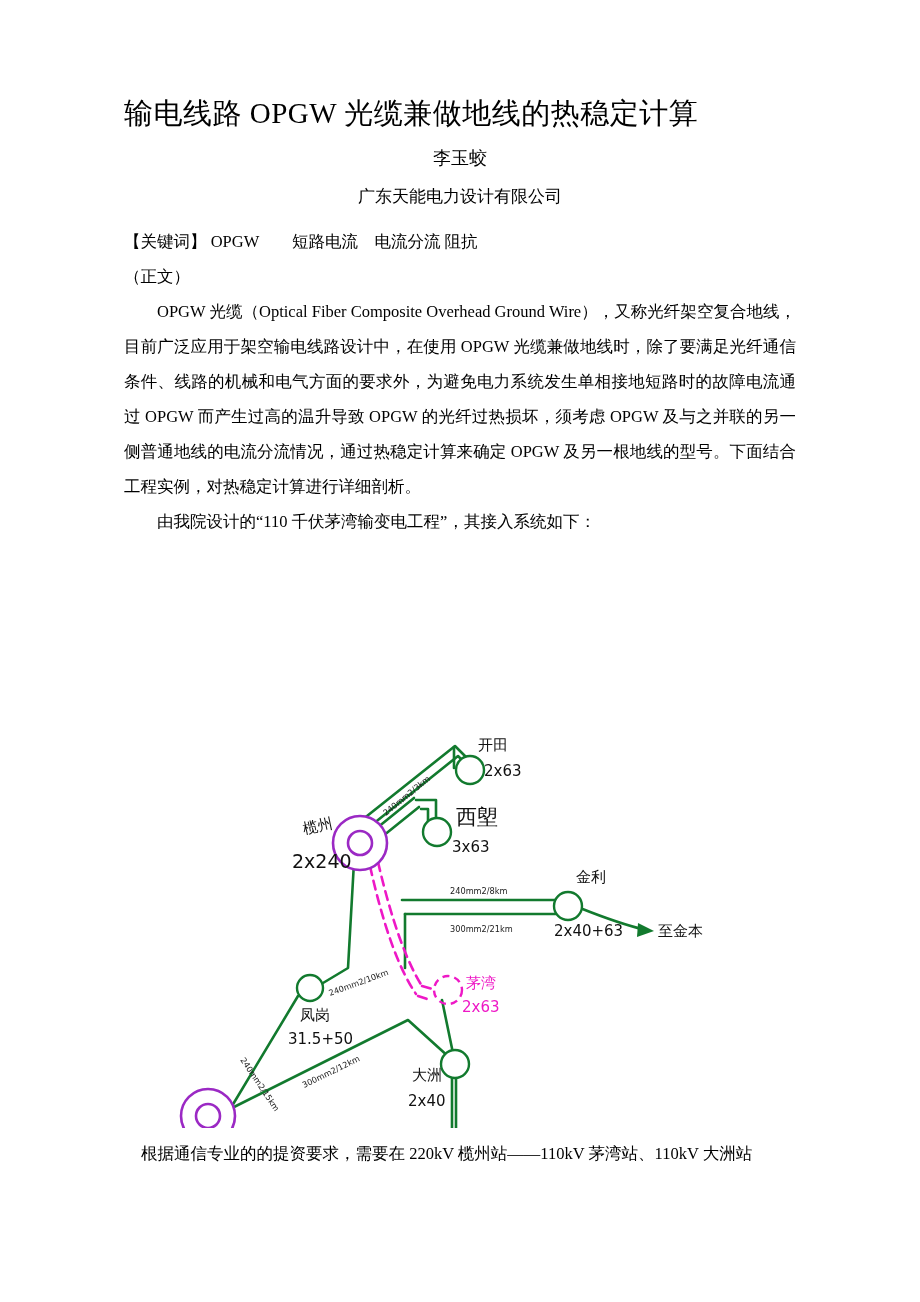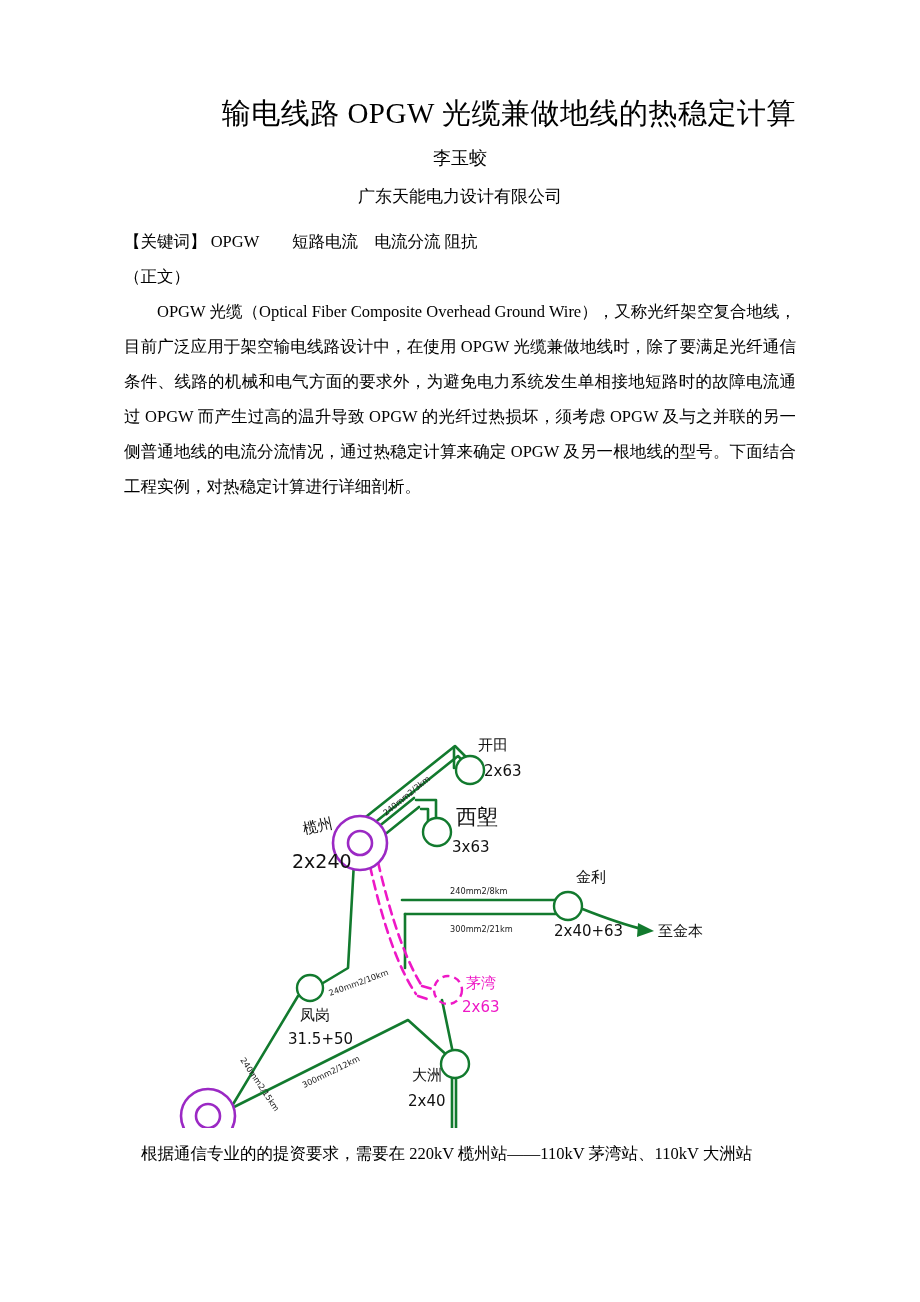--- a/index.html
+++ b/index.html
@@ -42,21 +42,21 @@
   .content {
     position: absolute;
     left: 124px;
     top: 96px;
     width: 672px;
     z-index: 10;
   }
 
   .doc-title {
     font-size: 29px;
-    text-align: right;
+    text-align: left;
     letter-spacing: 0.5px;
     margin: 0 0 16px 0;
     font-weight: normal;
     line-height: 1.2;
   }
   .author {
     font-size: 18px;
     text-align: center;
     margin: 0 0 16px 0;
     line-height: 1.3;
@@ -134,20 +134,21 @@
     <div class="author">李玉蛟</div>
     <div class="company">广东天能电力设计有限公司</div>
 
 
     <p class="body-text kw">【关键词】 OPGW　　短路电流　电流分流 阻抗</p>
 
     <p class="body-text">（正文）</p>
 
     <p class="body-text indent">OPGW 光缆（Optical Fiber Composite Overhead Ground Wire），又称光纤架空复合地线，目前广泛应用于架空输电线路设计中，在使用 OPGW 光缆兼做地线时，除了要满足光纤通信条件、线路的机械和电气方面的要求外，为避免电力系统发生单相接地短路时的故障电流通过 OPGW 而产生过高的温升导致 OPGW  的光纤过热损坏，须考虑 OPGW  及与之并联的另一侧普通地线的电流分流情况，通过热稳定计算来确定 OPGW 及另一根地线的型号。下面结合工程实例，对热稳定计算进行详细剖析。</p>
 
+    <p class="body-text indent">由我院设计的“110 千伏茅湾输变电工程”，其接入系统如下：</p>
   </div>
 
   <div class="diagram-wrap">
     <svg width="700" height="400" viewBox="0 0 700 400" xmlns="http://www.w3.org/2000/svg">
 
       <g stroke="#127a2e" stroke-width="2.6" fill="none" stroke-linecap="round" stroke-linejoin="round">
 
         <path d="M 222 92 L 315 18 L 330 33"></path>
         <path d="M 228 100 L 318 28 L 324 34"></path>
 

